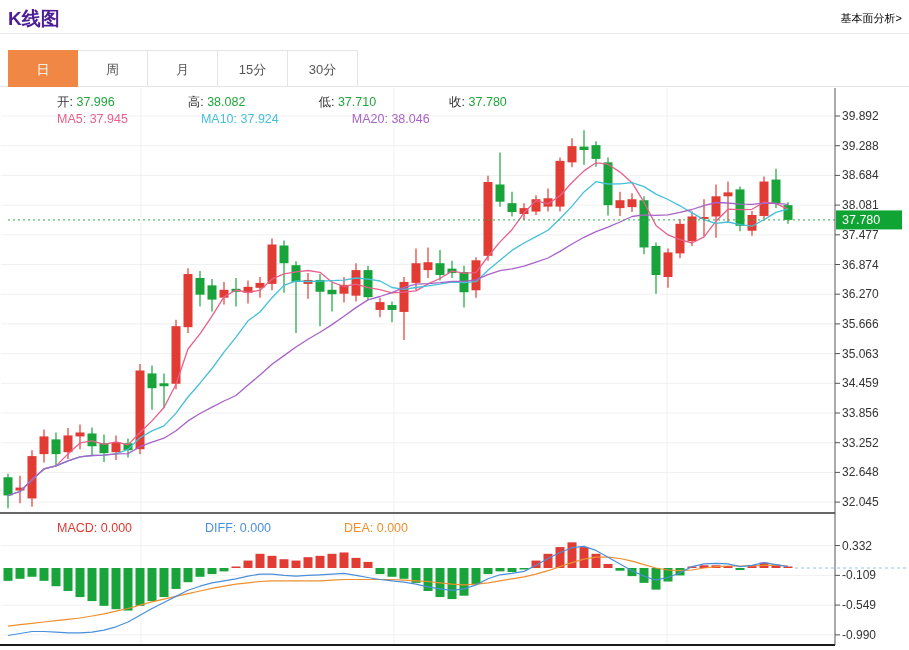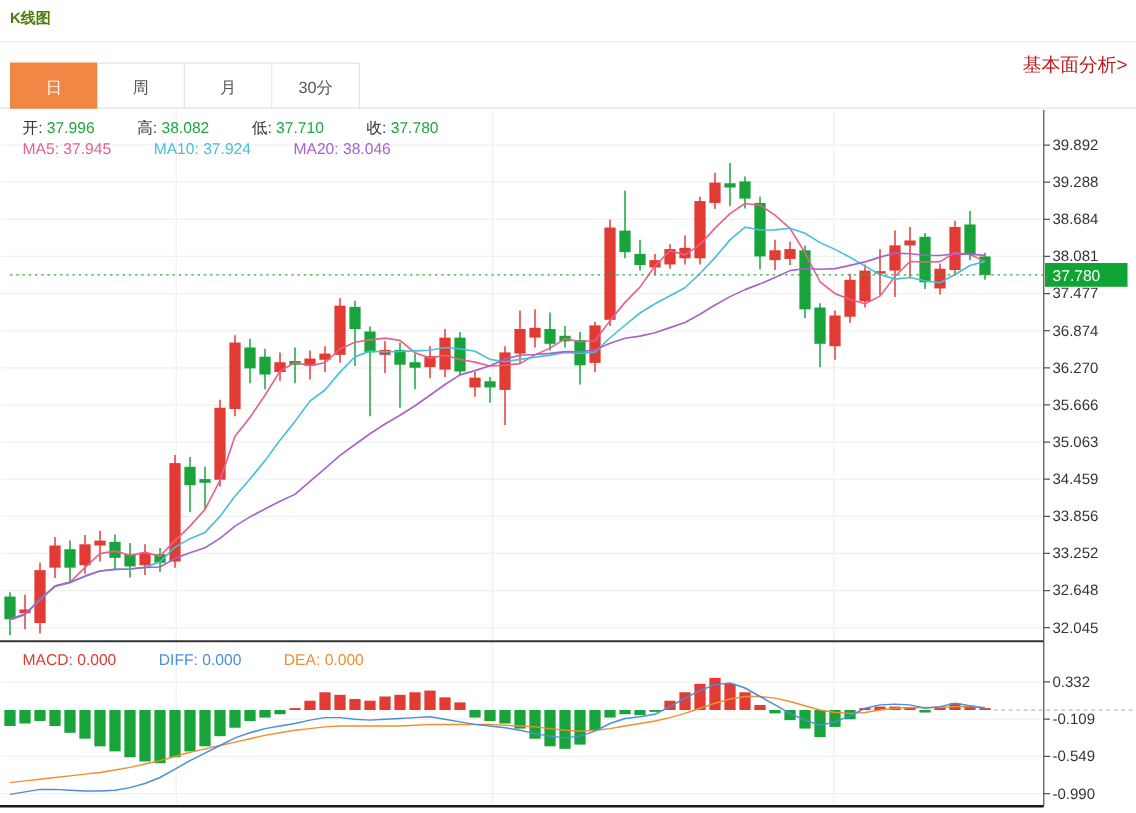--- a/index.html
+++ b/index.html
@@ -1,47 +1,48 @@
 <!DOCTYPE html>
 <html><head>
 <meta charset="utf-8">
 <style>
   html,body{margin:0;padding:0;}
   body{
     width:909px;height:650px;position:relative;overflow:hidden;
     background:#ffffff;font-family:"Liberation Sans","DejaVu Sans",sans-serif;
   }
-  .page-title{position:absolute;left:8px;top:6px;font-size:12px;font-weight:bold;color:#4d7c0f;}
-  .analysis-link{position:absolute;right:7px;top:11px;font-size:15px;color:#b91c1c;cursor:pointer;text-decoration:none;margin-top:32px;}
+  .page-title{position:absolute;left:8px;top:6px;font-size:19px;font-weight:bold;color:#4c1d95;}
+  .analysis-link{position:absolute;right:7px;top:11px;font-size:11px;color:#000000;cursor:pointer;text-decoration:none;}
   .title-divider{position:absolute;left:0;right:0;top:33px;height:1px;background:#ececec;}
   .tabs{position:absolute;left:8px;top:50px;height:37px;display:flex;z-index:3;}
   .tab{
     width:70px;height:37px;line-height:37px;text-align:center;font-size:13px;color:#555;
     background:#fff;border:1px solid #e4e4e4;border-left:none;box-sizing:border-box;cursor:pointer;
   }
   .tab:first-child{border-left:1px solid #e4e4e4;}
   .tab.active{color:#fff;border-color:transparent;}
   .tabs-underline{position:absolute;left:0;right:0;top:86px;height:1px;background:#e4e4e4;}
   #chart-svg{position:absolute;left:0;top:0;}
   .legend-row{position:absolute;font-size:12.5px;white-space:nowrap;z-index:2;}
   .legend-row .lbl{color:#333;}
   .legend-row .val{margin-right:14px;}
-  .legend-row .pair{margin-right:20px;}
+  .legend-row .pair{margin-right:20px;margin-left:39px;}
 </style>
 </head>
 <body>
 
 <div class="page-title">K线图</div>
 <a class="analysis-link">基本面分析&gt;</a>
 <div class="title-divider"></div>
 
 <div class="tabs" id="tabs">
     <div class="tab active" style="background: rgb(240, 135, 69);">日</div>
     <div class="tab">周</div>
     <div class="tab">月</div>
+    <div class="tab">15分</div>
     <div class="tab">30分</div>
   </div>
 <div class="tabs-underline"></div>
 
 <svg id="chart-svg" width="909" height="650">
     <g>
       <line x1="1" y1="116" x2="835" y2="116" stroke="#f0f0f0" stroke-width="1"></line>
       <line x1="1" y1="145.7" x2="835" y2="145.7" stroke="#f0f0f0" stroke-width="1"></line>
       <line x1="1" y1="175.4" x2="835" y2="175.4" stroke="#f0f0f0" stroke-width="1"></line>
       <line x1="1" y1="205.1" x2="835" y2="205.1" stroke="#f0f0f0" stroke-width="1"></line>

